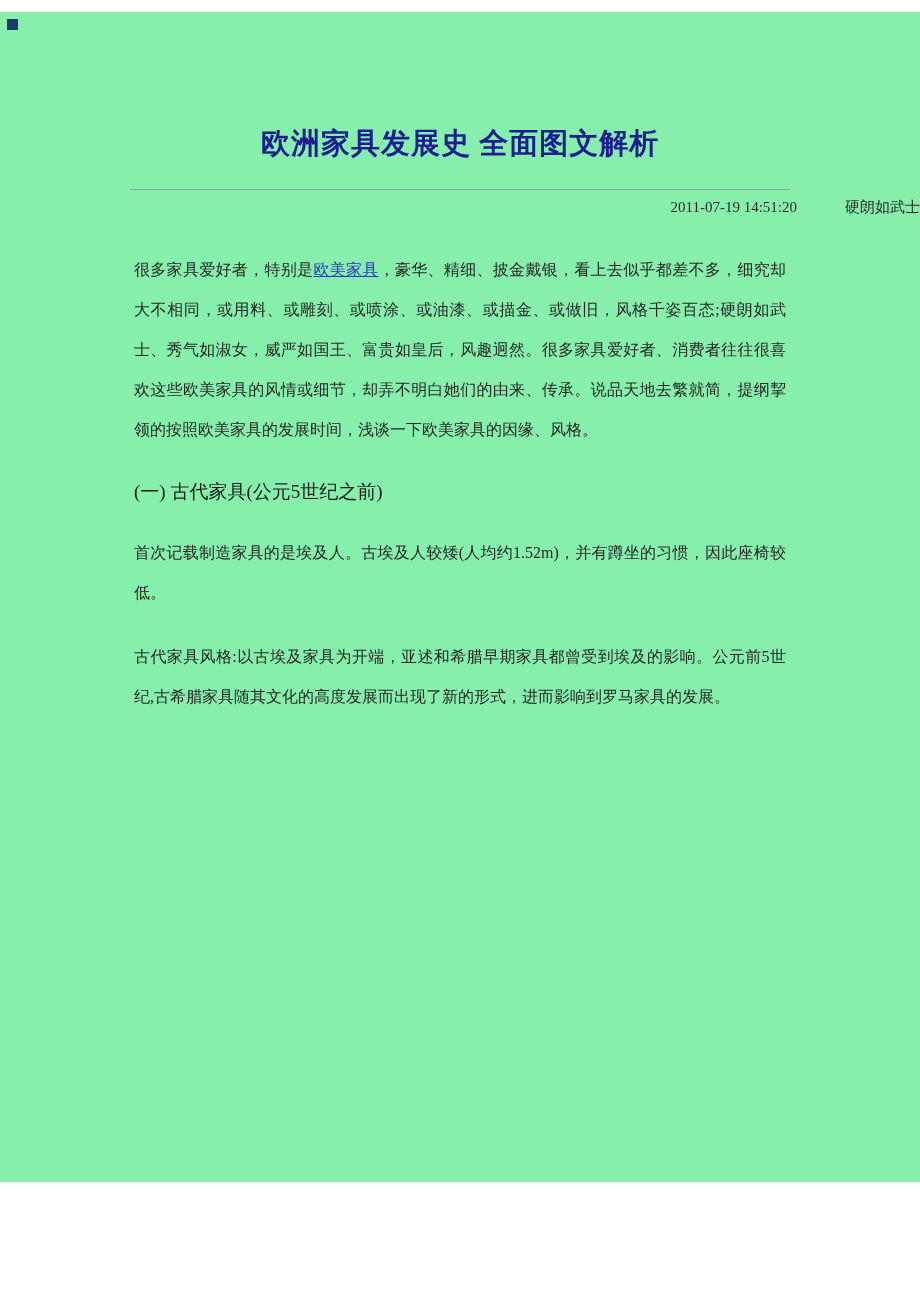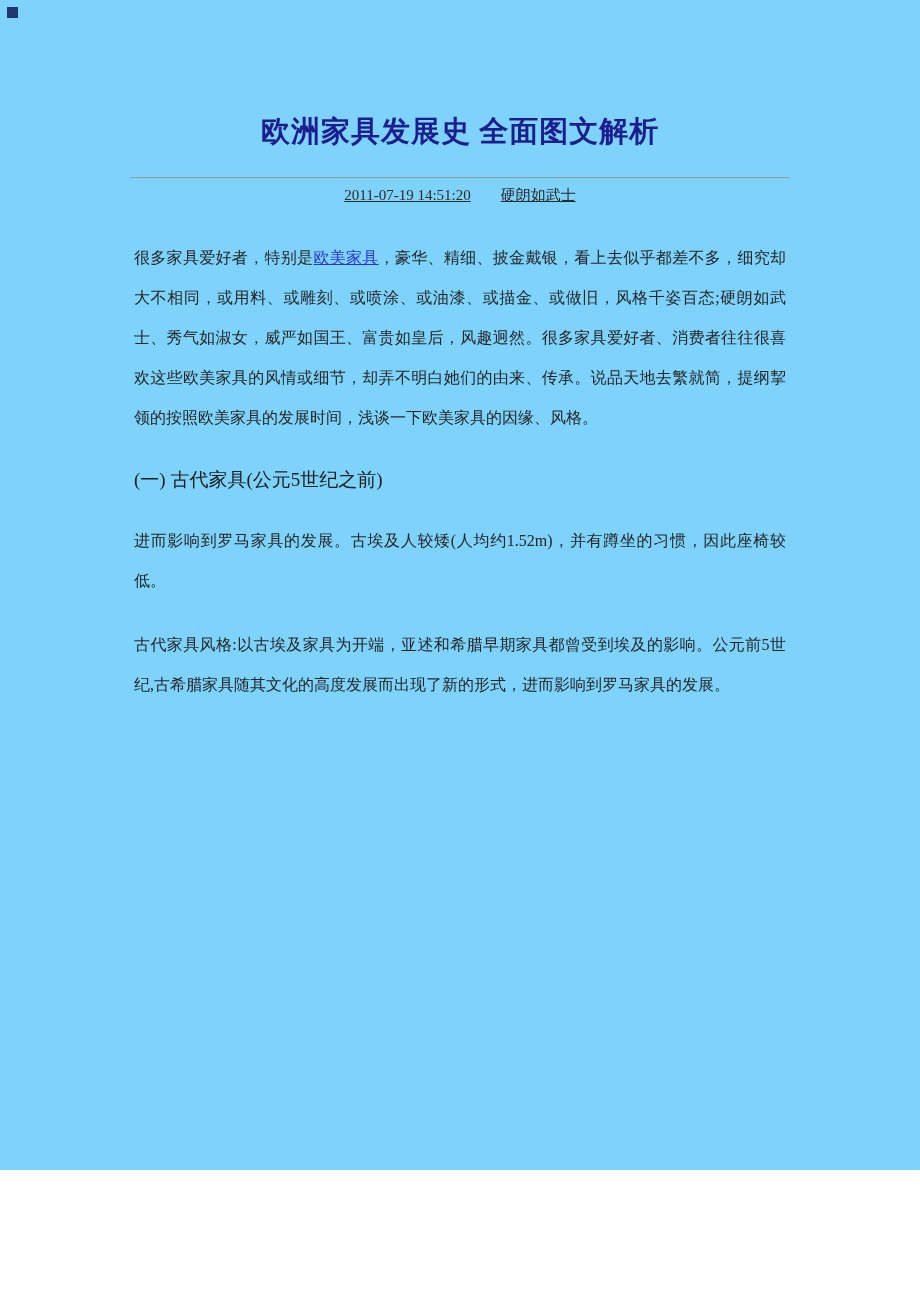--- a/index.html
+++ b/index.html
@@ -4,24 +4,25 @@
 <style>
   html, body {
     margin: 0;
     padding: 0;
     background: #ffffff;
   }
   .page {
     position: relative;
     width: 920px;
     height: 1170px;
-    background: #7dd3fc;
+    background: #86efac;
     overflow: hidden;
     font-family: "Liberation Serif", "DejaVu Serif", serif;
     color: var(--c-text, #262626);
+    margin-top: 12px;
   }
   .corner-marker {
     position: absolute;
     width: 11px;
     height: 11px;
     background: var(--c-marker, #1e3a6c);
   }
   .corner-marker.top { left: 7px; top: 7px; }
   .corner-marker.bottom { left: 7px; top: 1286px; }
 
@@ -42,23 +43,22 @@
     border-top: 1px solid var(--c-divider, #999999);
     height: 0;
   }
   .meta {
     margin-top: 7px;
     font-size: 15px;
     line-height: 20px;
     text-align: center;
     color: #2b2b2b;
     display: flex;
-    justify-content: center;
-    gap: 30px;
-    text-decoration: underline;
+    justify-content: flex-end;
+    gap: 48px;
   }
   .content {
     width: 652px;
     margin-left: 134px;
   }
   .body-para {
     margin: 0;
     font-size: 16px;
     line-height: 40px;
     text-align: justify;
@@ -94,21 +94,21 @@
     <span>2011-07-19 14:51:20</span>
     <span>硬朗如武士</span>
   </div>
 
   <div class="content">
 
     <p class="body-para para-intro"><span>很多家具爱好者，特别是</span><a class="inline-link" href="#">欧美家具</a><span>，豪华、精细、披金戴银，看上去似乎都差不多，细究却大不相同，或用料、或雕刻、或喷涂、或油漆、或描金、或做旧，风格千姿百态;硬朗如武士、秀气如淑女，威严如国王、富贵如皇后，风趣迥然。很多家具爱好者、消费者往往很喜欢这些欧美家具的风情或细节，却弄不明白她们的由来、传承。说品天地去繁就简，提纲挈领的按照欧美家具的发展时间，浅谈一下欧美家具的因缘、风格。</span></p>
 
     <h2 class="section-heading">(一) 古代家具(公元5世纪之前)</h2>
 
-    <p class="body-para para-1">进而影响到罗马家具的发展。古埃及人较矮(人均约1.52m)，并有蹲坐的习惯，因此座椅较低。</p>
+    <p class="body-para para-1">首次记载制造家具的是埃及人。古埃及人较矮(人均约1.52m)，并有蹲坐的习惯，因此座椅较低。</p>
 
     <p class="body-para para-2">古代家具风格:以古埃及家具为开端，亚述和希腊早期家具都曾受到埃及的影响。公元前5世纪,古希腊家具随其文化的高度发展而出现了新的形式，进而影响到罗马家具的发展。</p>
 
   </div>
 
   <div class="corner-marker bottom"></div>
 
 </div>
 
 </body></html>

